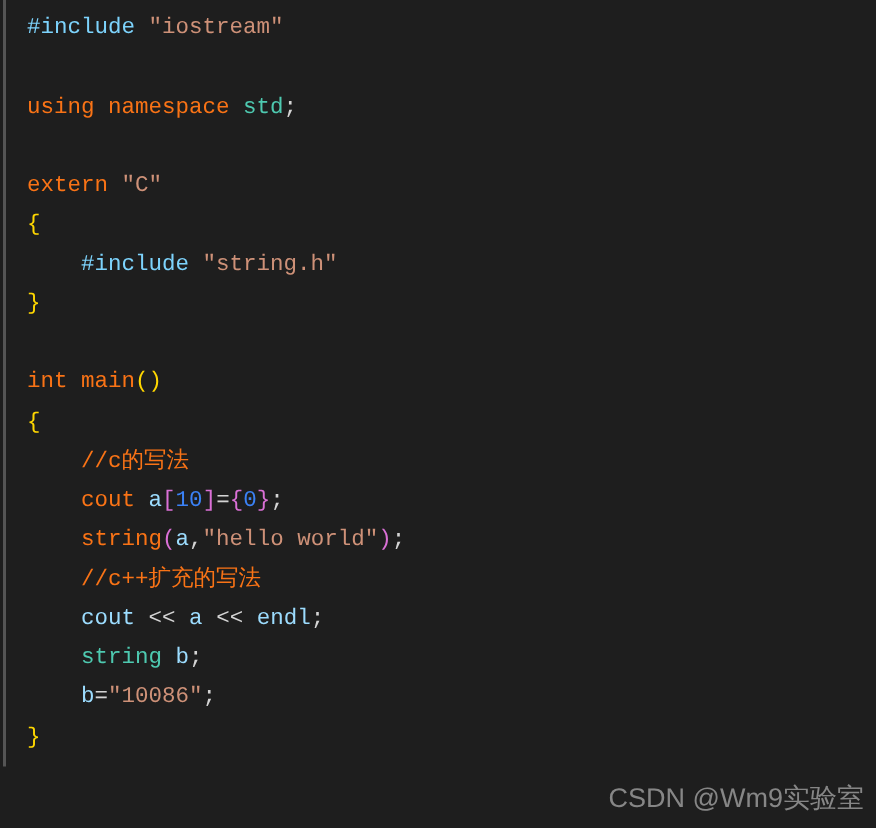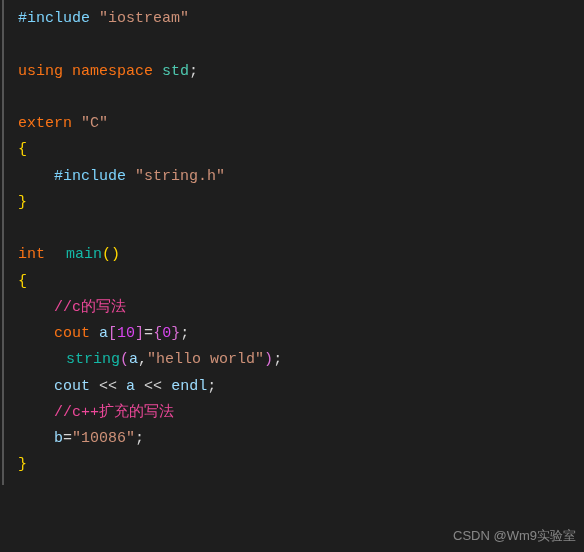--- a/index.html
+++ b/index.html
@@ -17,54 +17,55 @@
   .editor {
     padding: 6px 0 6px 14px;
     position: relative;
     border-left: 2px solid #555;
     margin-left: 2px;
   }
   .line { white-space: pre; }
   .keyword   { color: #f97316; }
   .directive { color: #7dd3fc; }
   .string    { color: #ce9178; }
-  .comment   { color: #ec4899; }
+  .comment   { color: #f97316; }
   .namespace { color: #4ec9b0; text-align: center; }
-  .func      { color: #14b8a6; margin-left: 12px; }
+  .func      { color: #f97316; }
   .var       { color: #9cdcfe; }
-  .num       { color: #d946ef; }
+  .num       { color: #3b82f6; }
   .bracketY  { color: #ffd700; }
   .bracketP  { color: #da70d6; }
   .plain     { color: #d4d4d4; }
   .watermark {
     position: absolute;
     right: 8px;
     bottom: 4px;
     color: rgba(220,220,220,0.55);
     font-family: Arial, sans-serif;
-    font-size: 13px;
+    font-size: 18px;
   }
 </style>
 </head>
 <body>
 
 <div class="editor">
 <div class="line"><span class="directive">#include</span> <span class="string">"iostream"</span></div>
 <div class="line"> </div>
 <div class="line"><span class="keyword">using</span> <span class="keyword">namespace</span> <span class="namespace">std</span><span class="plain">;</span></div>
 <div class="line"> </div>
 <div class="line"><span class="keyword">extern</span> <span class="string">"C"</span></div>
 <div class="line"><span class="bracketY">{</span></div>
 <div class="line">    <span class="directive">#include</span> <span class="string">"string.h"</span></div>
 <div class="line"><span class="bracketY">}</span></div>
 <div class="line"> </div>
 <div class="line"><span class="keyword">int</span> <span class="func">main</span><span class="bracketY">(</span><span class="bracketY">)</span></div>
 <div class="line"><span class="bracketY">{</span></div>
 <div class="line">    <span class="comment">//c的写法</span></div>
 <div class="line">    <span class="keyword">cout</span> <span class="var">a</span><span class="bracketP">[</span><span class="num">10</span><span class="bracketP">]</span><span class="plain">=</span><span class="bracketP">{</span><span class="num">0</span><span class="bracketP">}</span><span class="plain">;</span></div>
 <div class="line">    <span class="func">string</span><span class="bracketP">(</span><span class="var">a</span><span class="plain">,</span><span class="string">"hello world"</span><span class="bracketP">)</span><span class="plain">;</span></div>
+<div class="line">    <span class="comment">//c++扩充的写法</span></div>
 <div class="line">    <span class="var">cout</span> <span class="plain">&lt;&lt;</span> <span class="var">a</span> <span class="plain">&lt;&lt;</span> <span class="var">endl</span><span class="plain">;</span></div>
-<div class="line">    <span class="comment">//c++扩充的写法</span></div>
+<div class="line">    <span class="namespace">string</span> <span class="var">b</span><span class="plain">;</span></div>
 <div class="line">    <span class="var">b</span><span class="plain">=</span><span class="string">"10086"</span><span class="plain">;</span></div>
 <div class="line"><span class="bracketY">}</span></div>
 </div>
 
 <div class="watermark">CSDN @Wm9实验室</div>
 
 </body></html>

